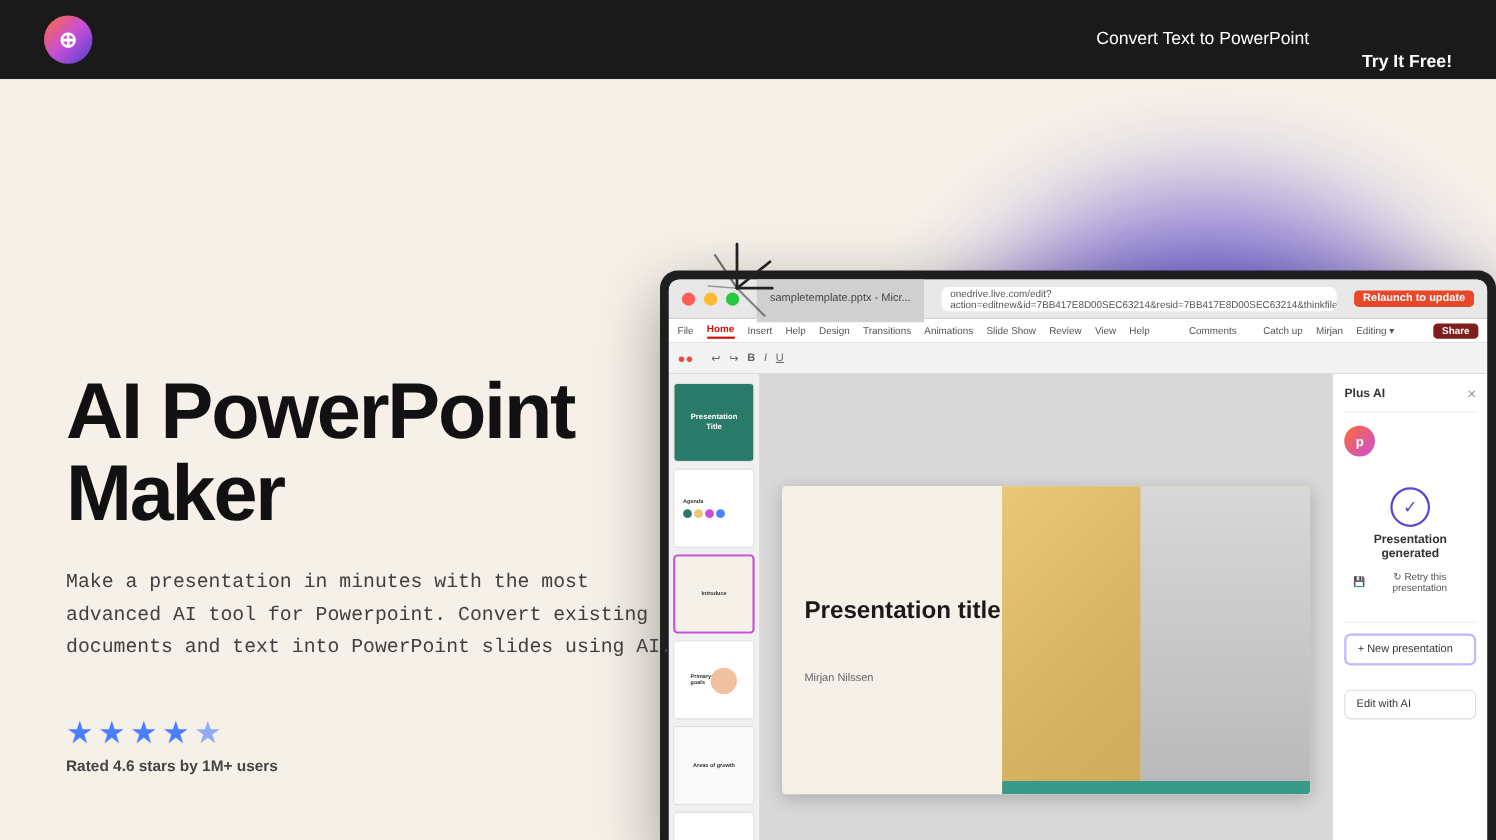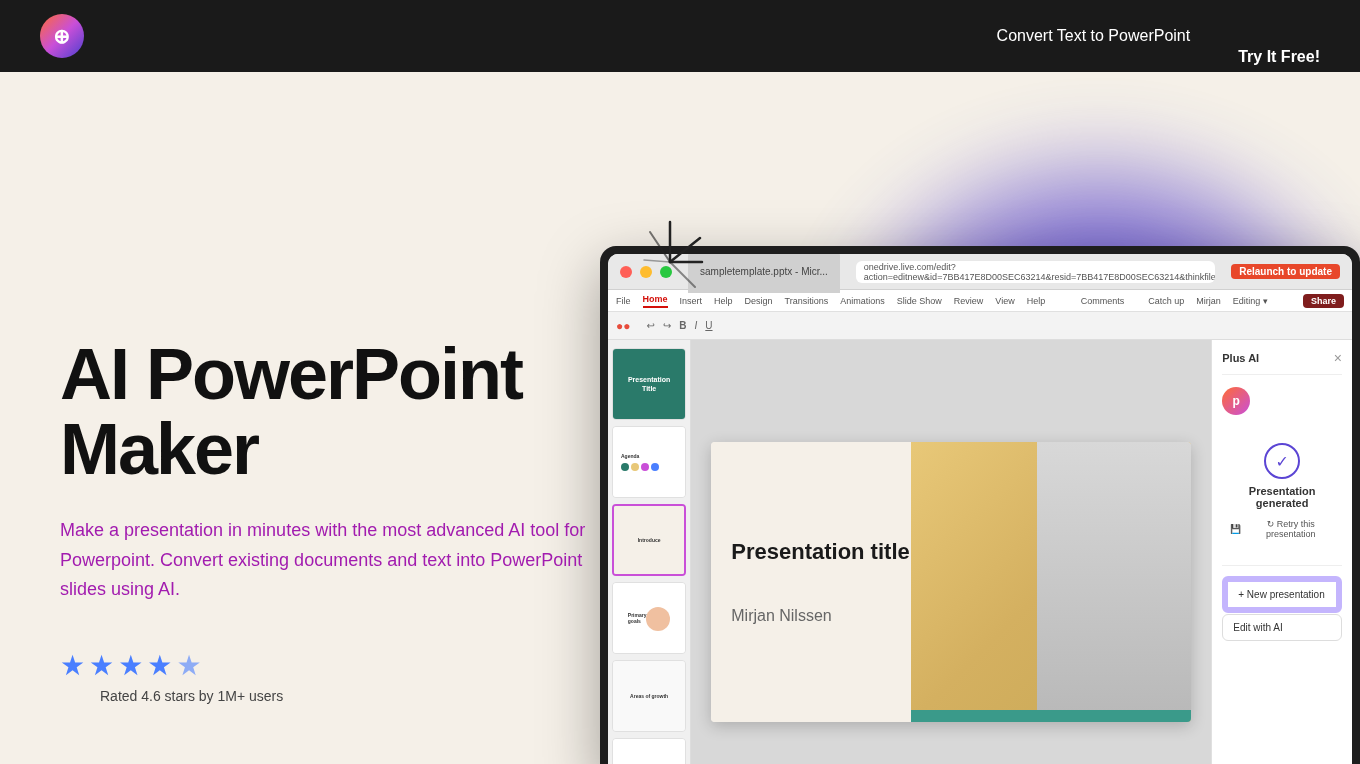--- a/index.html
+++ b/index.html
@@ -99,26 +99,26 @@
       font-size: 72px;
       font-weight: 800;
       color: #111111;
       line-height: 1.05;
       letter-spacing: -2px;
       margin-bottom: 28px;
     }
 
     .hero-subtitle {
       font-size: 18px;
-      color: #a21caf;
+      color: #404040;
       line-height: 1.65;
       font-weight: 400;
       max-width: 560px;
       margin-bottom: 44px;
-      font-family: Liberation Sans, sans-serif;
+      font-family: Liberation Mono, monospace;
     }
 
     .cta-row {
       display: flex;
       align-items: center;
       gap: 32px;
     }
 
     .cta-button {
       background: #6b3fd4;
@@ -150,22 +150,21 @@
 
     .star-half {
       font-size: 28px;
       color: #4a7fff;
       opacity: 0.6;
     }
 
     .rating-text {
       font-size: 14px;
       color: #444;
-      font-weight: 400;
-      margin-left: 40px;
+      font-weight: 700;
     }
 
     
     .hero-right {
       position: absolute;
       right: 0;
       bottom: -10px;
       z-index: 1;
       width: 760px;
     }
@@ -349,21 +348,21 @@
 
     .slide-main-title {
       font-size: 22px;
       font-weight: 700;
       color: #1a1a1a;
       line-height: 1.2;
       margin-bottom: 8px;
     }
 
     .slide-author {
-      font-size: 16px;
+      font-size: 10px;
       color: #666;
     }
 
     .slide-right-section {
       position: absolute;
       right: 0;
       top: 0;
       bottom: 0;
       left: 200px;
       background: #e8c878;
@@ -486,29 +485,29 @@
     }
 
     .ai-divider {
       height: 1px;
       background: #eee;
       margin: 10px 0;
     }
 
     .ai-new-btn {
       background: white;
-      border: 6px solid #c4b5fd;
+      border: 2px solid #c4b5fd;
       border-radius: 6px;
       padding: 7px 10px;
       font-size: 10px;
       color: #333;
       cursor: pointer;
       width: 100%;
       text-align: left;
-      margin-bottom: 1px;
+      margin-bottom: 22px;
     }
 
     .ai-edit-btn {
       background: white;
       border: 1px solid #ddd;
       border-radius: 6px;
       padding: 7px 10px;
       font-size: 10px;
       color: #333;
       cursor: pointer;

